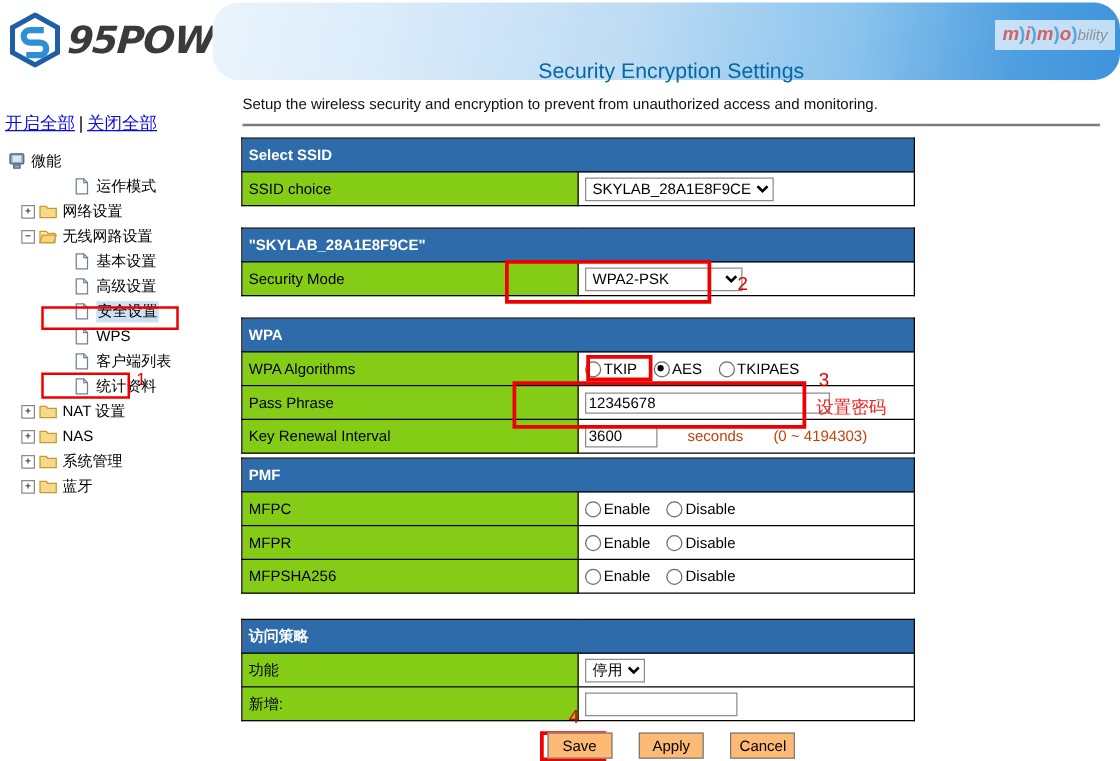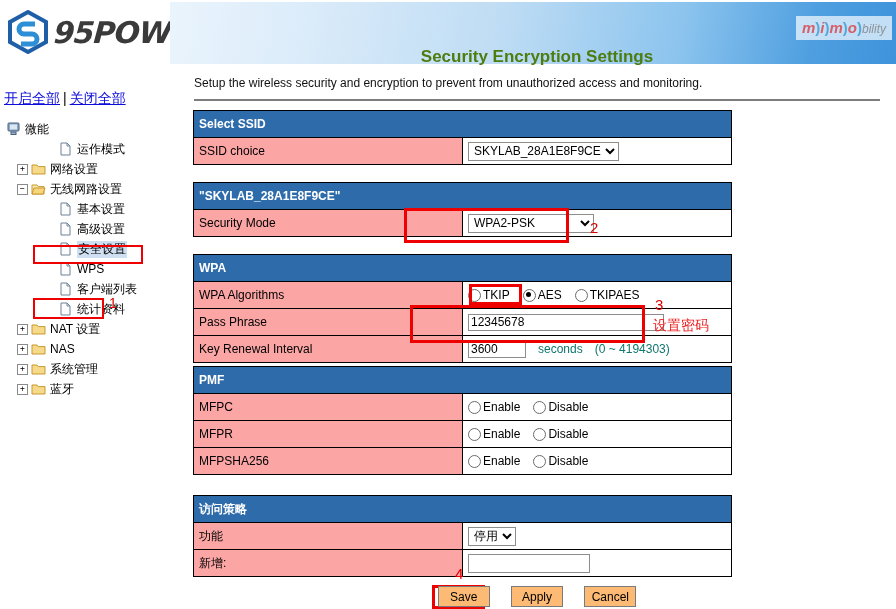--- a/index.html
+++ b/index.html
@@ -9,21 +9,21 @@
     position:relative;
   }
 
   
   #header{position:absolute;left:0;top:0;width:896px;height:68px;}
   #logo-area{position:absolute;left:6px;top:7px;width:164px;height:50px;display:flex;align-items:center;}
   #logo-mark{width:44px;height:44px;flex:0 0 44px;}
   #logo-word{margin-left:4px;font-family:"DejaVu Sans",sans-serif;font-size:30px;font-weight:bold;
     font-style:italic;letter-spacing:-1px;color:#3a3a3a;transform:skewX(-4deg);}
   #banner{position:absolute;left:170px;top:2px;width:726px;height:62px;
-    background:linear-gradient(100deg,#eaf4fc 0%,#dcecfa 18%,#bedcf4 46%,#8cc4ee 70%,#4f9fe0 88%,#3e93db 100%);}
+    background:linear-gradient(100deg,#eaf4fc 0%,#dcecfa 18%,#bedcf4 46%,#8cc4ee 70%,#4f9fe0 88%,#3e93db 100%);border-radius:21px;}
   #mimo-badge{position:absolute;right:4px;top:14px;padding:3px 6px 4px 6px;background:rgba(232,244,252,.78);
     font-size:15px;white-space:nowrap;}
   .mimo-l{color:#d4606a;font-weight:bold;font-style:italic;}
   .mimo-p{color:#56a8d8;font-weight:bold;}
   .mimo-t{color:#8d9399;font-size:12px;font-style:italic;}
 
   
   #sidebar{position:absolute;left:0;top:68px;width:178px;height:541px;background:#fff;padding-left:48px;}
   #toplinks{position:absolute;left:4px;top:22px;font-size:14px;white-space:nowrap;}
   #toplinks a{color:#0d0ddb;text-decoration:underline;}
@@ -36,41 +36,41 @@
   .dotlead{width:12px;flex:0 0 12px;}
   .ico{width:15px;height:14px;margin-right:4px;flex:0 0 15px;}
   .nlabel{font-size:12px;color:#000;}
   .nlabel.sel{background:#cfe0f2;padding:0 1px;}
   #redbox-wireless{position:absolute;left:33px;top:177px;width:110px;height:19px;border:2.5px solid #ee0000;box-sizing:border-box;}
   #redbox-security{position:absolute;left:33px;top:230px;width:71px;height:21px;border:2.5px solid #ee0000;box-sizing:border-box;}
   #mark1{position:absolute;left:109px;top:227px;color:#dd0000;font-size:14px;}
 
   
   #main{position:absolute;left:178px;top:46px;width:718px;}
-  #page-title{text-align:center;font-size:17px;font-weight:bold;color:#4d7c0f;height:22px;line-height:22px;}
+  #page-title{text-align:center;font-size:17px;font-weight:normal;color:#0369a1;height:22px;line-height:22px;}
   #desc{margin:8px 0 0 16px;font-size:12px;color:#111;}
   #rule{margin:9px 16px 0 16px;border-top:2px solid #7d7d7d;}
 
   table.sec{border-collapse:collapse;width:539px;margin:9px 0 0 15px;table-layout:fixed;}
   table.sec td{border:1px solid #000;height:26px;padding:0 5px;font-size:12px;vertical-align:middle;}
   td.hdr{background:#2e6bab;color:#fff;font-weight:bold;height:19px;padding-left:6px;border:1px solid #2e6bab;}
-  td.lbl{background:#fca5a5;width:216px;}
+  td.lbl{background:#84cc16;width:216px;}
   td.val{background:#fff;}
   .gap{height:8px;}
 
   select.ui{font-family:"Liberation Sans",sans-serif;font-size:12px;height:19px;padding:0 1px;
     border:1px solid #8d8d8d;background:#fff;color:#000;}
   input.ui{font-family:"Liberation Sans",sans-serif;font-size:12px;height:17px;border:1px solid #8d8d8d;
     background:#fff;color:#000;padding:0 2px;box-sizing:border-box;}
   .radiogrp{display:flex;align-items:center;gap:2px;}
   .radio{display:inline-flex;align-items:center;margin-right:11px;white-space:nowrap;}
   .rbtn{width:11px;height:11px;border:1px solid #6b6b6b;border-radius:50%;background:#fff;
     margin-right:2px;position:relative;flex:0 0 11px;}
   .rbtn.on::after{content:"";position:absolute;left:2px;top:2px;width:5px;height:5px;border-radius:50%;background:#000;}
-  .hint{margin-left:12px;color:#0f766e;}
+  .hint{margin-left:24px;color:#c2410c;}
 
   
   .redbox{position:absolute;border:3px solid #ee0000;box-sizing:border-box;pointer-events:none;}
   .rednum{position:absolute;color:#dd0000;font-size:15px;}
   .redtxt{position:absolute;color:#ee2222;font-size:14px;white-space:nowrap;}
 
   #buttons{position:absolute;left:178px;top:586px;width:718px;text-align:center;}
   button.ui{font-family:"Liberation Sans",sans-serif;font-size:12px;min-width:52px;height:21px;
     margin:0 9px;background:#fdba74;border:1px solid #7a7a7a;color:#000;cursor:pointer;}
 </style>

